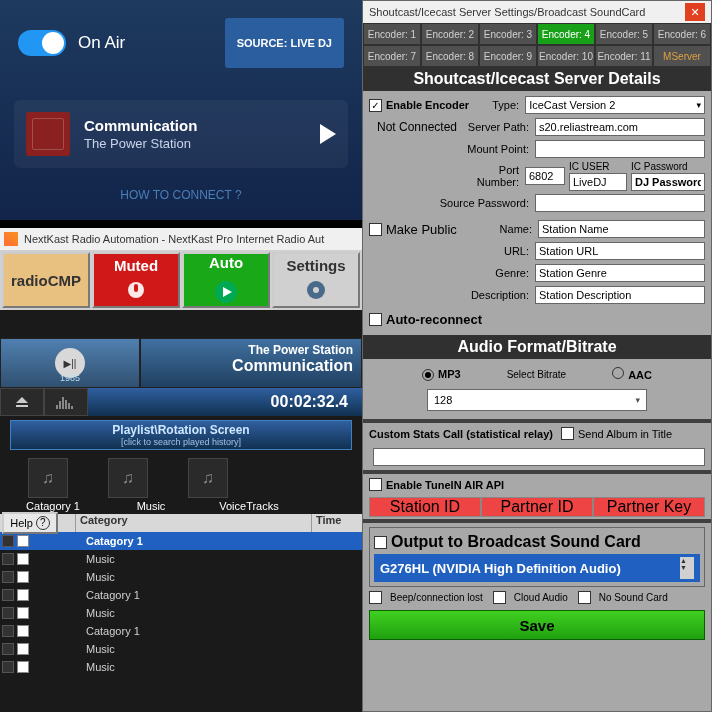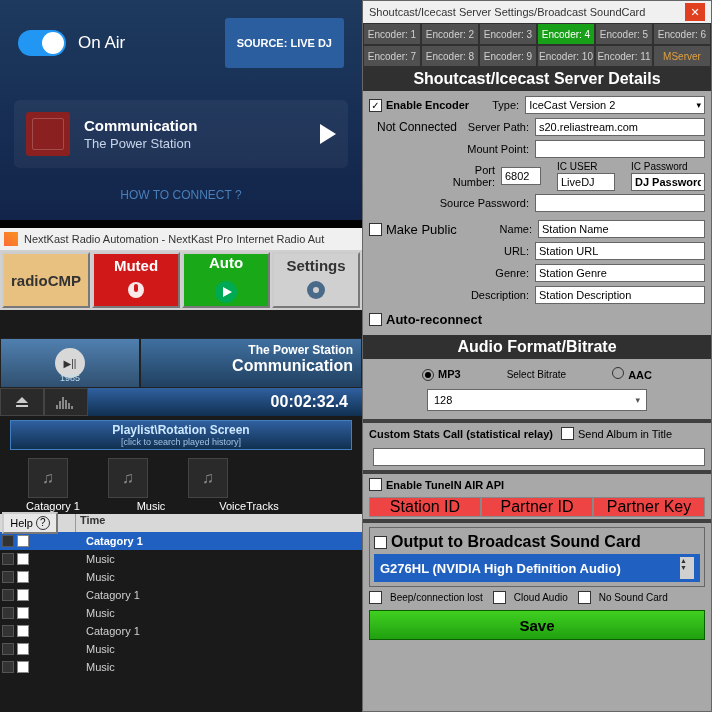--- a/index.html
+++ b/index.html
@@ -74,21 +74,21 @@
 .enc-tab.active { background: #18a018; color:#fff; }
 .enc-tab.mserver { color: #e0a040; }
 .section-head { background: #303030; color: #fff; font-size: 16px; font-weight: bold; text-align: center; padding: 3px 0; }
 .form { background: #a8a8a8; padding: 4px 6px; font-size: 11px; }
 .frow { display: flex; align-items: center; margin-bottom: 2px; min-height: 20px; }
 .flabel { text-align: right; padding-right: 6px; color:#000; }
 .finput { border:1px solid #666; background:#fff; height:18px; padding: 0 3px; font-size:11px; }
 .fcheck { width:13px; height:13px; border:1px solid #333; background:#fff; display:inline-flex; align-items:center; justify-content:center; margin-right: 4px; font-size:10px; }
 .not-conn { font-size:12px; color:#000; text-align:center; }
 .make-public { font-size:13px; font-weight:normal; color:#000; }
-.ic-col { display:flex; flex-direction:column; gap:1px; margin-left:16px; }
+.ic-col { display:flex; flex-direction:column; gap:1px; margin-left:4px; }
 .ic-label { font-size:10px; color:#000; }
 .radio { width:12px; height:12px; border:1px solid #333; border-radius:50%; display:inline-flex; align-items:center; justify-content:center; margin-right:4px; }
 .radio.checked::after { content:''; width:6px; height:6px; background:#000; border-radius:50%; }
 .bitrate-select { width: 220px; height: 22px; border:1px solid #666; background:#fff; display:flex; align-items:center; padding:0 6px; font-size:11px; margin: 4px auto; }
 .bitrate-select .arrow { margin-left:auto; font-size:9px; color:#555; }
 .stats-row { background:#a8a8a8; padding: 4px 6px; display:flex; align-items:center; font-size:11px; }
 .stats-input { flex:1; height:18px; border:1px solid #666; background:#fff; margin-left:4px; }
 .tunein-row { display:flex; margin:2px 6px; height: 20px; }
 .tunein-cell { flex:1; border:1px solid #888; background:#ef4444; font-size:16px; display:flex; align-items:center; justify-content:center; }
 .output-box { margin: 4px 6px; padding: 4px; border:1px solid #666; background:#a8a8a8; }
@@ -199,20 +199,21 @@
     <div class="nk-cat-icon">♫</div>
     <div class="nk-cat-icon">♫</div>
   </div>
   <div class="nk-cat-labels">
     <span>Catagory 1</span>
     <span>Music</span>
     <span>VoiceTracks</span>
   </div>
   <div class="nk-table-head">
     <div class="nk-th-sweep">Sweeper</div>
+    <div class="nk-th-cat">Category</div>
     <div class="nk-th-time">Time</div>
   </div>
   <div id="nk-rows">
       <div class="nk-row sel">
         <div class="nk-cell-sweep">
           <span class="ico"></span>
           <span class="chk"></span>
         </div>
         <div class="nk-cell-cat">Catagory 1</div>
         <div class="nk-cell-time">

